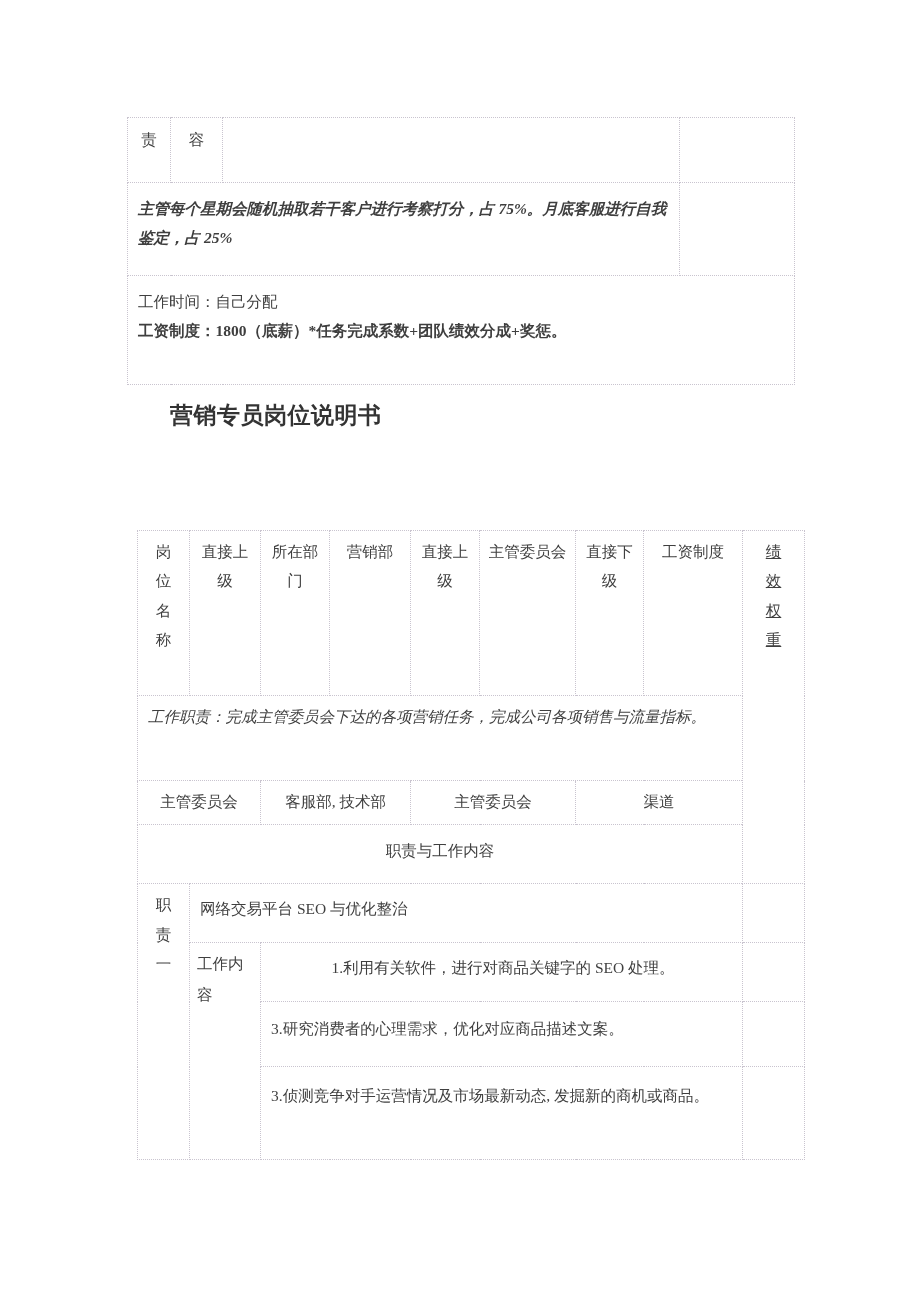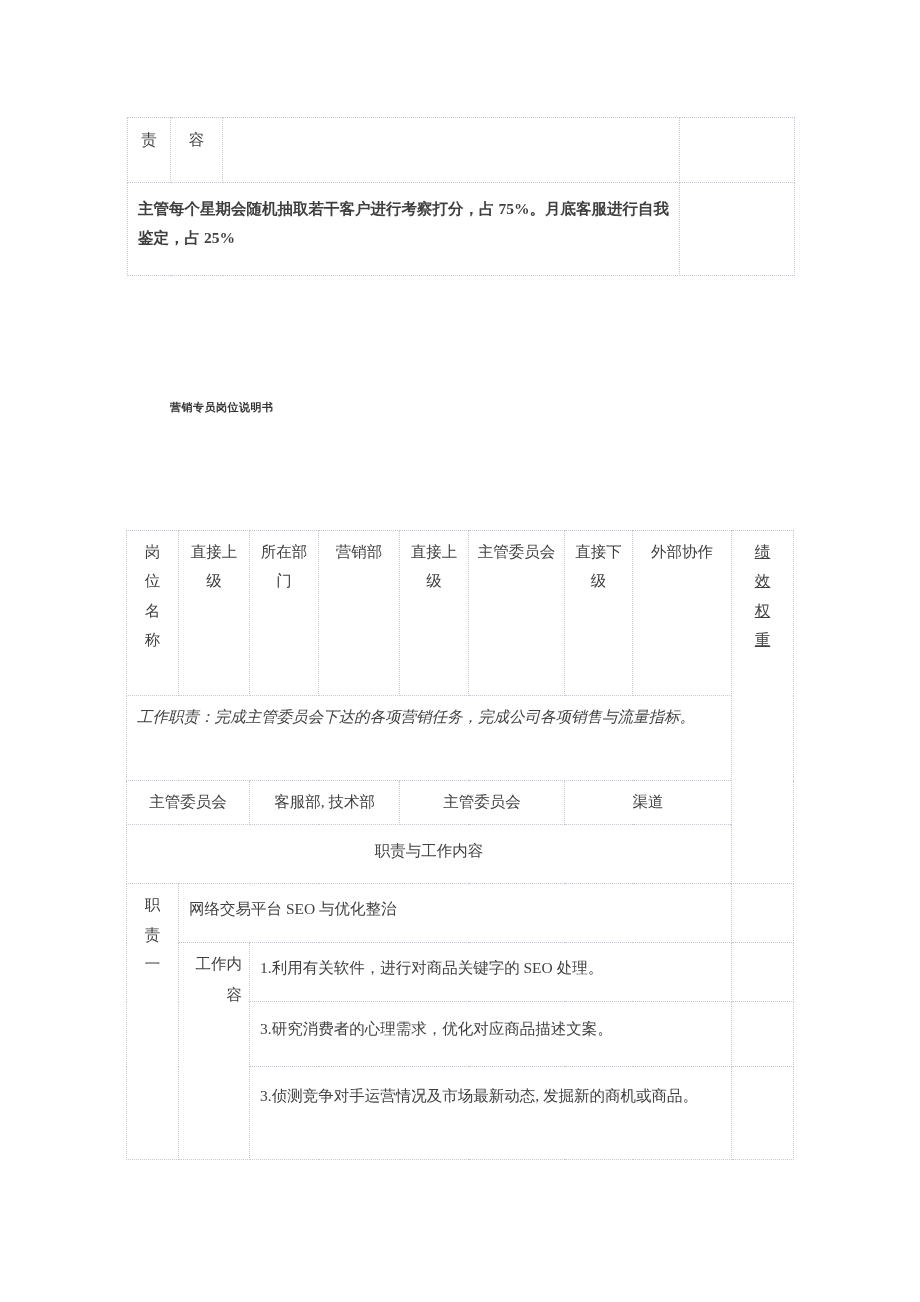--- a/index.html
+++ b/index.html
@@ -63,32 +63,32 @@
   .t1-c4 { width: 115px; }
 
   .bold { font-weight: bold; }
   .para { margin: 0; }
 
   
   #section-title {
     position: absolute;
     left: 170px;
     top: 400px;
-    font-size: 11px;
+    font-size: 23px;
     font-weight: bold;
     font-family: Liberation Serif, serif;
     color: #333333;
     letter-spacing: 0.5px;
     text-align: center;
   }
 
   
   #main-table {
     position: absolute;
-    left: 126px;
+    left: 137px;
     top: 530px;
     width: 667px;
   }
   #main-table td {
     padding: 6px 7px 8px 7px;
     line-height: 1.9;
   }
 
   
   .m1 { width: 52px; }
@@ -113,21 +113,21 @@
     vertical-align: top;
     padding-top: 50px;
     text-decoration: underline;
   }
   .duty-label {
     text-align: center;
     vertical-align: top;
     padding-top: 14px;
   }
   .sub-label {
-    text-align: right;
+    text-align: left;
     vertical-align: top;
     padding-top: 18px;
   }
   .roomy { padding-top: 14px; padding-bottom: 14px; font-style: italic; }
   .tall  { padding-top: 20px; padding-bottom: 22px; }
 </style>
 </head>
 <body>
 
 <div class="page">
@@ -140,22 +140,28 @@
         <col class="t1-c4">
     </colgroup>
     <tbody>
       <tr>
         <td class="center mid" style="height:46px;">责</td>
         <td class="center mid">容</td>
         <td></td>
         <td></td>
       </tr>
       <tr>
-        <td class="bold solid-top" colspan="3" style="height:70px;padding-left:10px;padding-top:12px;">主管每个星期会随机抽取若干客户进行考察打分，占 75%。月底客服进行自我鉴定，占 25%</td>
+        <td class="bold solid-top" colspan="3" style="height:70px;padding-left:10px;padding-top:12px;font-style:italic;">主管每个星期会随机抽取若干客户进行考察打分，占 75%。月底客服进行自我鉴定，占 25%</td>
         <td class="solid-top"></td>
+      </tr>
+      <tr>
+        <td class="solid-top solid-bottom" colspan="4" style="height:86px;padding-left:10px;padding-top:12px;">
+          <p class="para">工作时间：自己分配</p>
+          <p class="para bold">工资制度：1800（底薪）*任务完成系数+团队绩效分成+奖惩。</p>
+        </td>
       </tr>
     </tbody>
   </table>
 
   <div id="section-title">营销专员岗位说明书</div>
 
   <table id="main-table" class="doc-table">
     <colgroup>
       <col class="m1">
         <col class="m2">
@@ -172,21 +178,21 @@
       <tr>
         <td class="hdr-cell" style="height:150px;">
           <div class="vstack">岗位名称</div>
         </td>
         <td class="hdr-cell wrap-narrow">直接上级</td>
         <td class="hdr-cell wrap-narrow">所在部门</td>
         <td class="hdr-cell wrap-narrow">营销部</td>
         <td class="hdr-cell wrap-narrow">直接上级</td>
         <td class="hdr-cell wrap-narrow">主管委员会</td>
         <td class="hdr-cell wrap-narrow">直接下级</td>
-        <td class="hdr-cell wrap-narrow">外部协作</td>
+        <td class="hdr-cell wrap-narrow">工资制度</td>
         <td class="weight-col" rowspan="4">
           <div class="vstack">绩效权重</div>
         </td>
       </tr>
 
       <tr>
         <td class="roomy" colspan="8" style="height:70px;padding-left:10px;">工作职责：完成主管委员会下达的各项营销任务，完成公司各项销售与流量指标。</td>
       </tr>
 
       <tr>
@@ -205,21 +211,21 @@
           <div class="vstack">职责一</div>
         </td>
         <td colspan="7" style="height:40px;padding-left:10px;padding-top:10px;">网络交易平台 SEO 与优化整治</td>
         <td></td>
       </tr>
 
       <tr>
         <td class="sub-label" rowspan="3">
           <div class="wrap-narrow">工作内容</div>
         </td>
-        <td colspan="6" style="height:40px;padding-left:10px;padding-top:10px;">1.利用有关软件，进行对商品关键字的 SEO 处理。</td>
+        <td colspan="6" style="height:40px;padding-left:10px;padding-top:10px;text-align:center;">1.利用有关软件，进行对商品关键字的 SEO 处理。</td>
         <td></td>
       </tr>
 
       <tr>
         <td colspan="6" style="height:44px;padding-left:10px;padding-top:12px;">3.研究消费者的心理需求，优化对应商品描述文案。</td>
         <td></td>
       </tr>
 
       <tr>
         <td colspan="6" style="height:70px;padding-left:10px;padding-top:14px;">3.侦测竞争对手运营情况及市场最新动态, 发掘新的商机或商品。</td>

